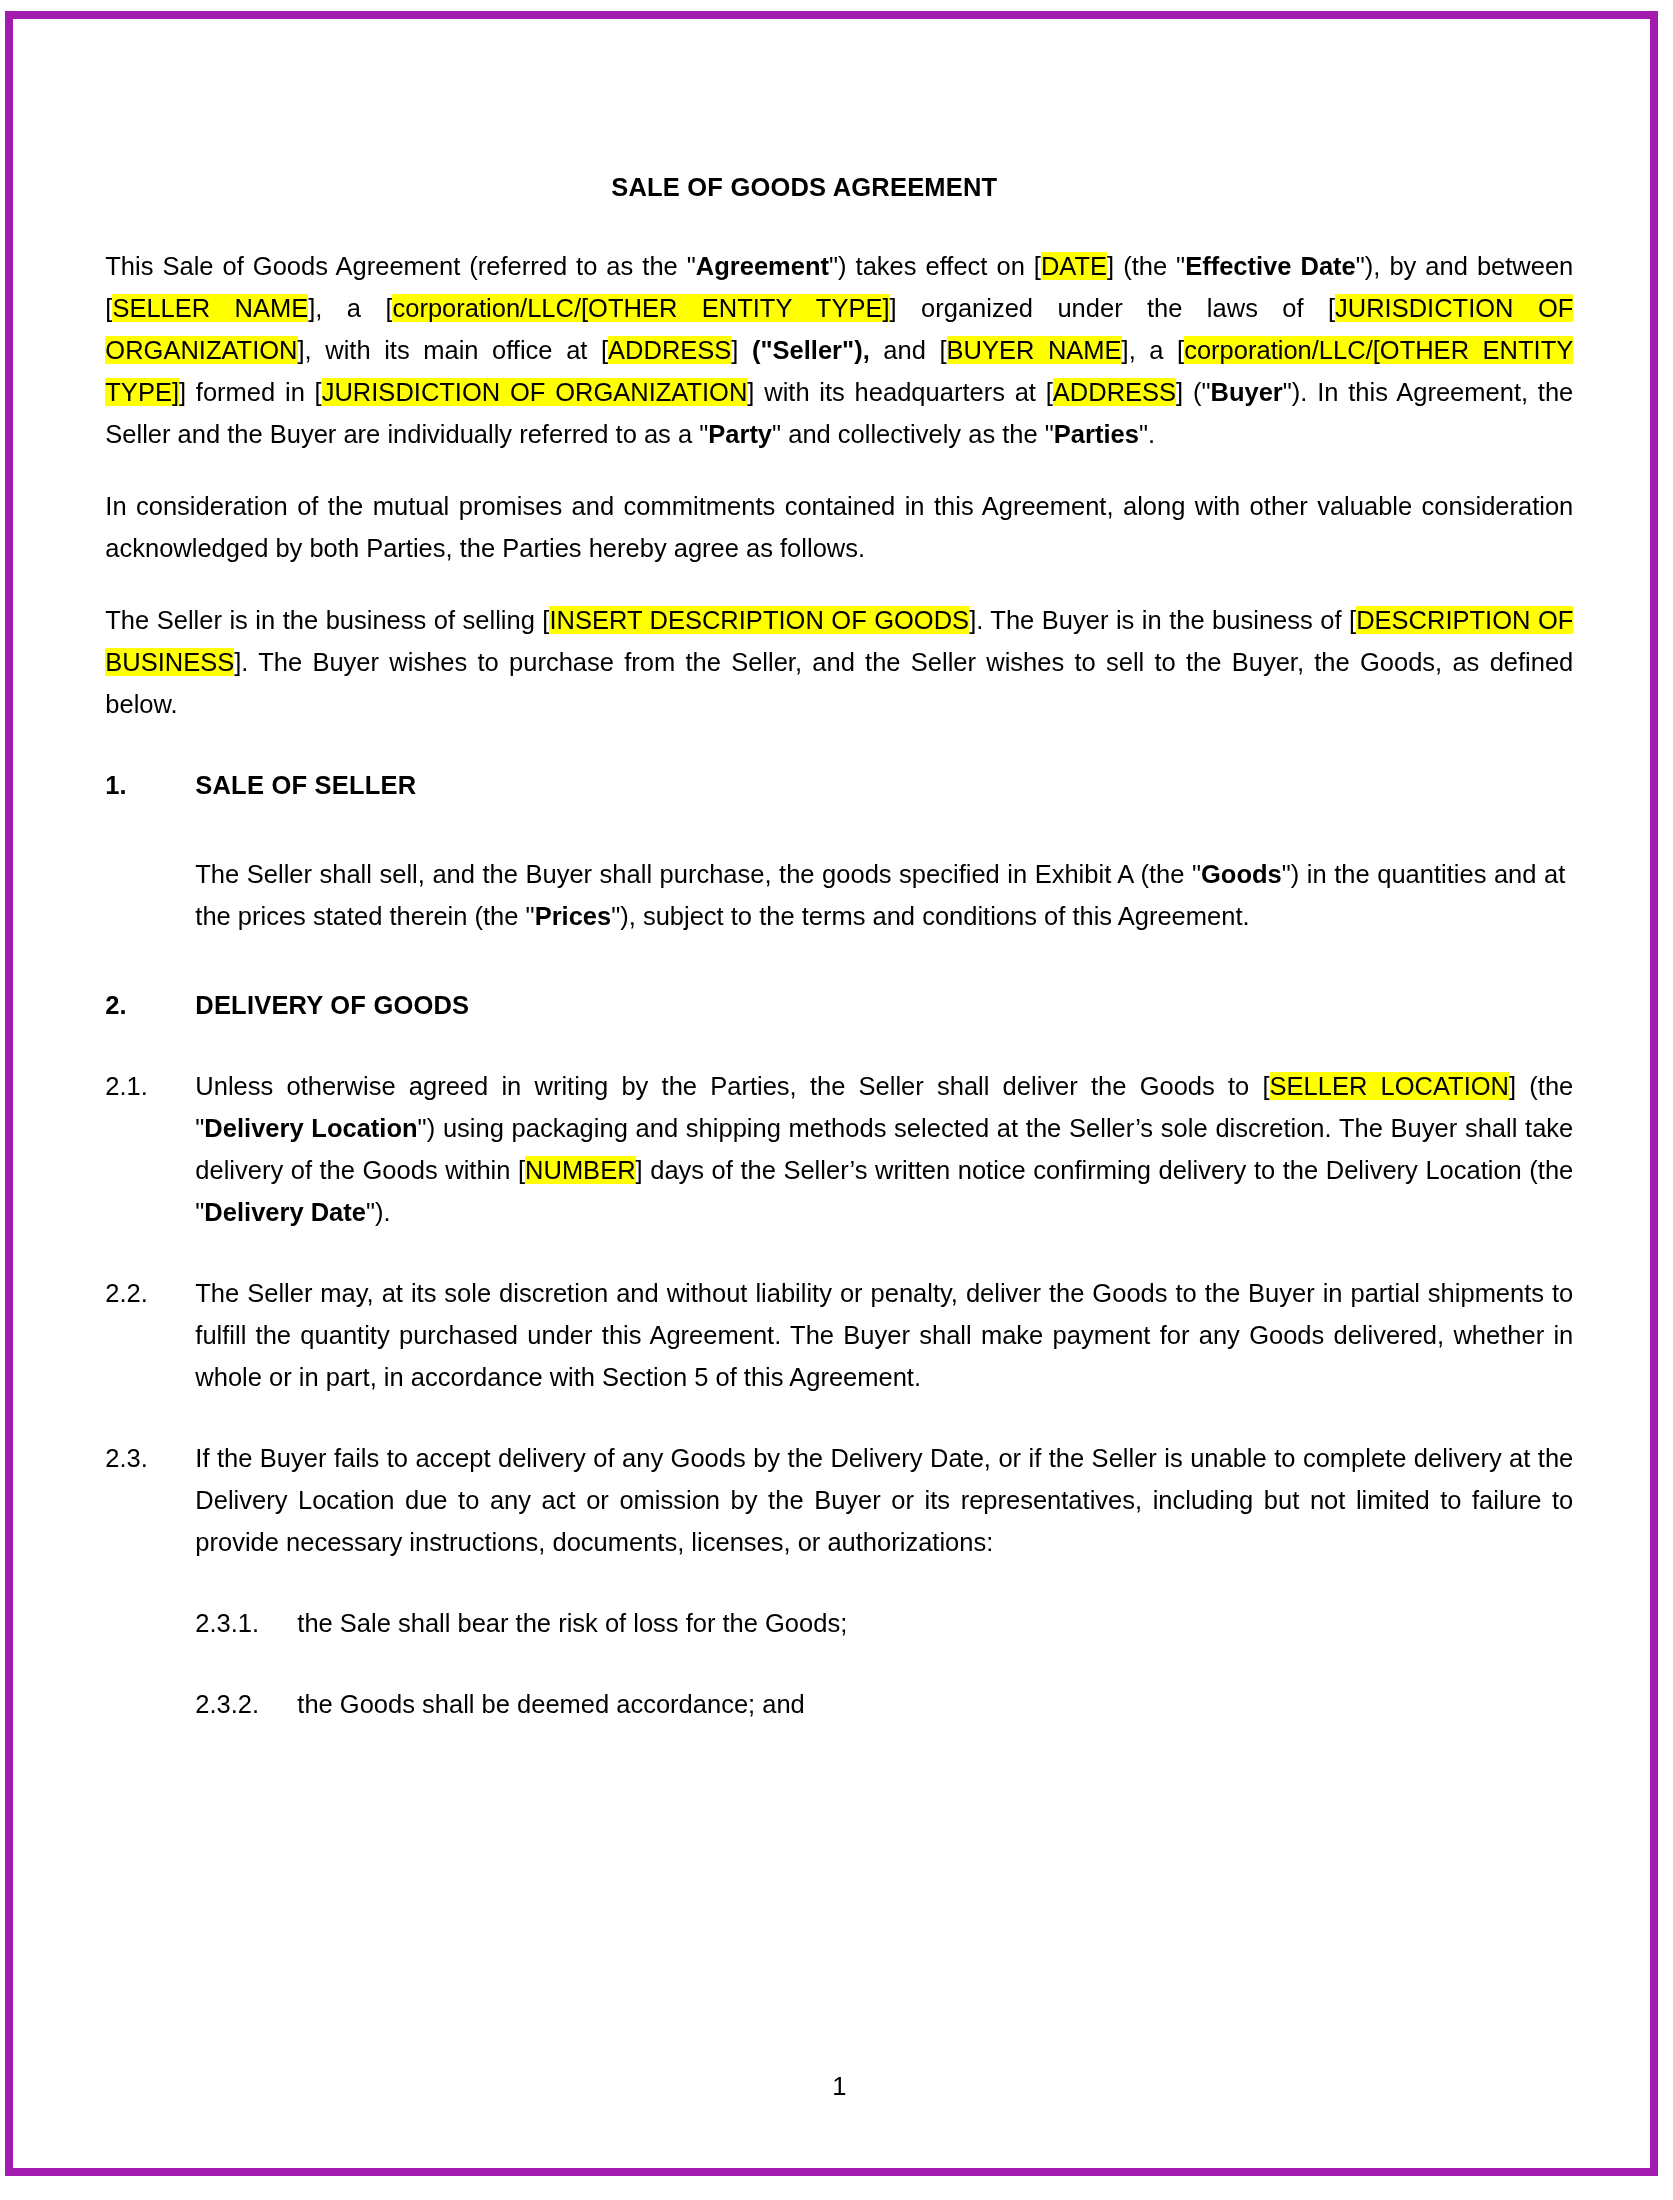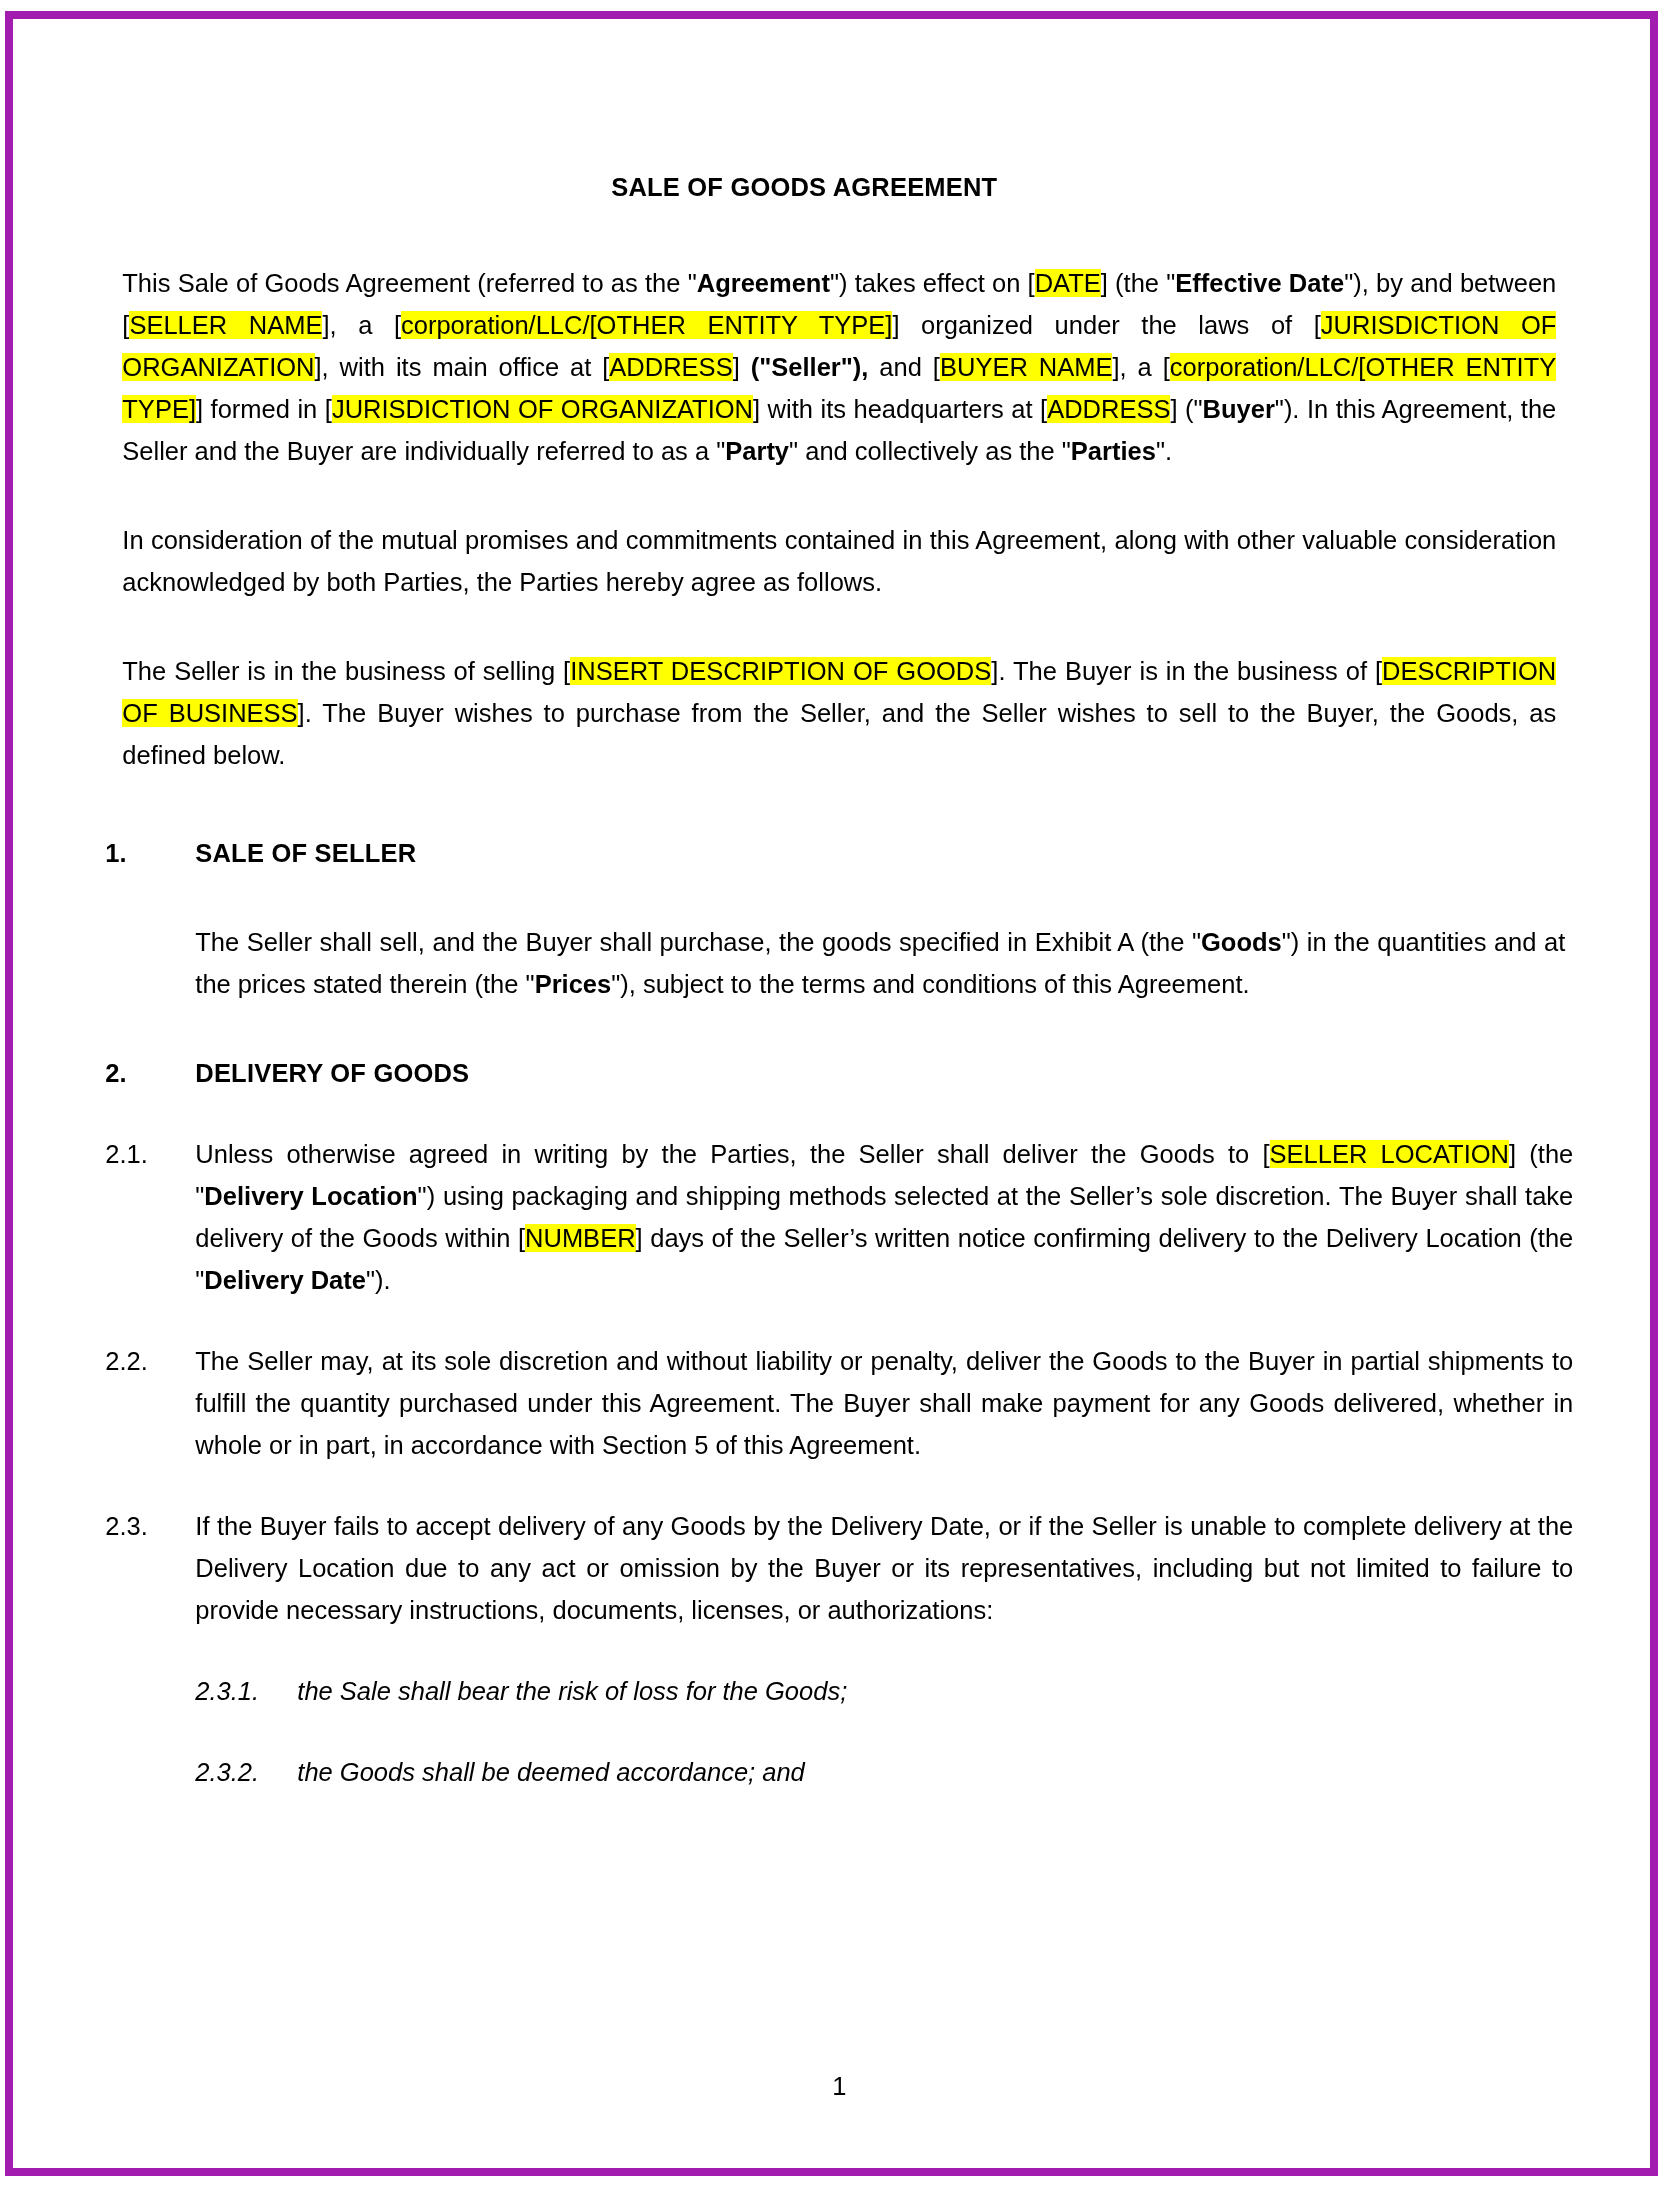--- a/index.html
+++ b/index.html
@@ -45,21 +45,21 @@
     margin: 0;
     padding-top: 154px;
     padding-right: 70px;
   }
 
   .para {
     font-size: 25.5px;
     line-height: 42px;
     text-align: justify;
     text-justify: inter-word;
-    margin: 17px;
+    margin: 0;
     padding-top: 30px;
     hyphens: none;
   }
 
   .para.first { padding-top: 43px; }
 
   b, .b { font-weight: bold; }
 
   .hl {
     background-color: #FFFF00;
@@ -112,21 +112,20 @@
   }
 
   
   .subclause {
     display: flex;
     font-size: 25.5px;
     line-height: 42px;
     margin: 0;
     margin-left: 90px;
     padding-top: 39px;
-    font-style: italic;
   }
   .subclause .num {
     width: 102px;
     flex: 0 0 102px;
   }
   .subclause .txt {
     flex: 1 1 auto;
     text-align: left;
   }
 

